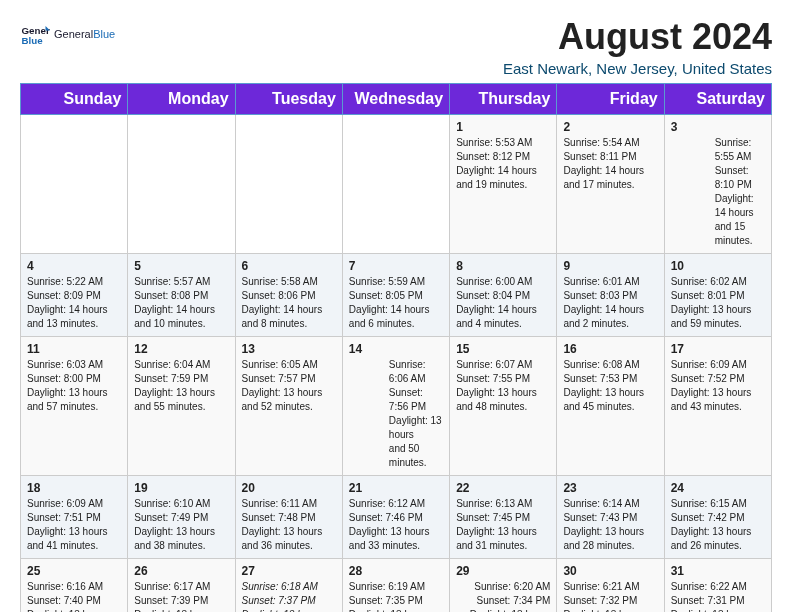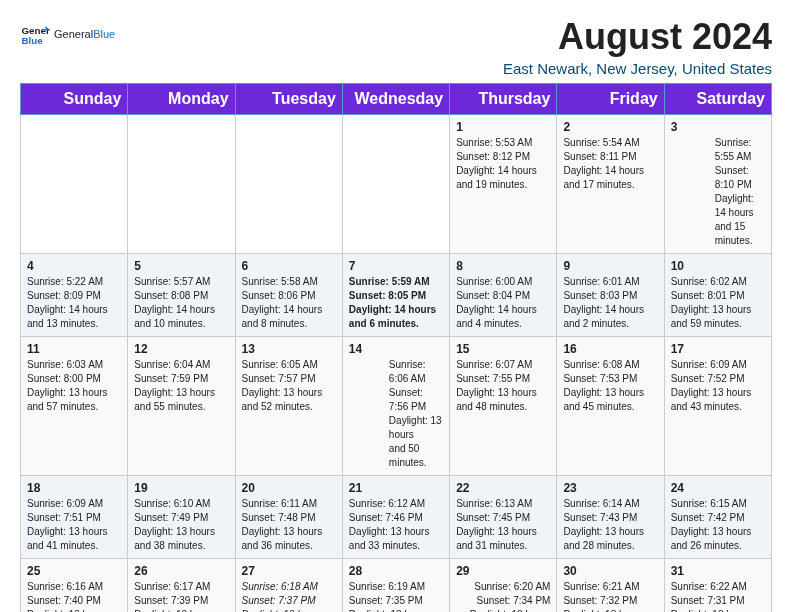--- a/index.html
+++ b/index.html
@@ -165,21 +165,21 @@
         </td>
         <td>
           <span class="day-number">6</span>
           <div class="day-info" style="white-space: pre-line;">Sunrise: 5:58 AM
 Sunset: 8:06 PM
 Daylight: 14 hours
 and 8 minutes.</div>
         </td>
         <td>
           <span class="day-number">7</span>
-          <div class="day-info" style="white-space: pre-line; font-weight: bold;">Sunrise: 5:59 AM
+          <div class="day-info" style="white-space: pre-line;">Sunrise: 5:59 AM
 Sunset: 8:05 PM
 Daylight: 14 hours
 and 6 minutes.</div>
         </td>
         <td>
           <span class="day-number">8</span>
           <div class="day-info" style="white-space: pre-line;">Sunrise: 6:00 AM
 Sunset: 8:04 PM
 Daylight: 14 hours
 and 4 minutes.</div>

